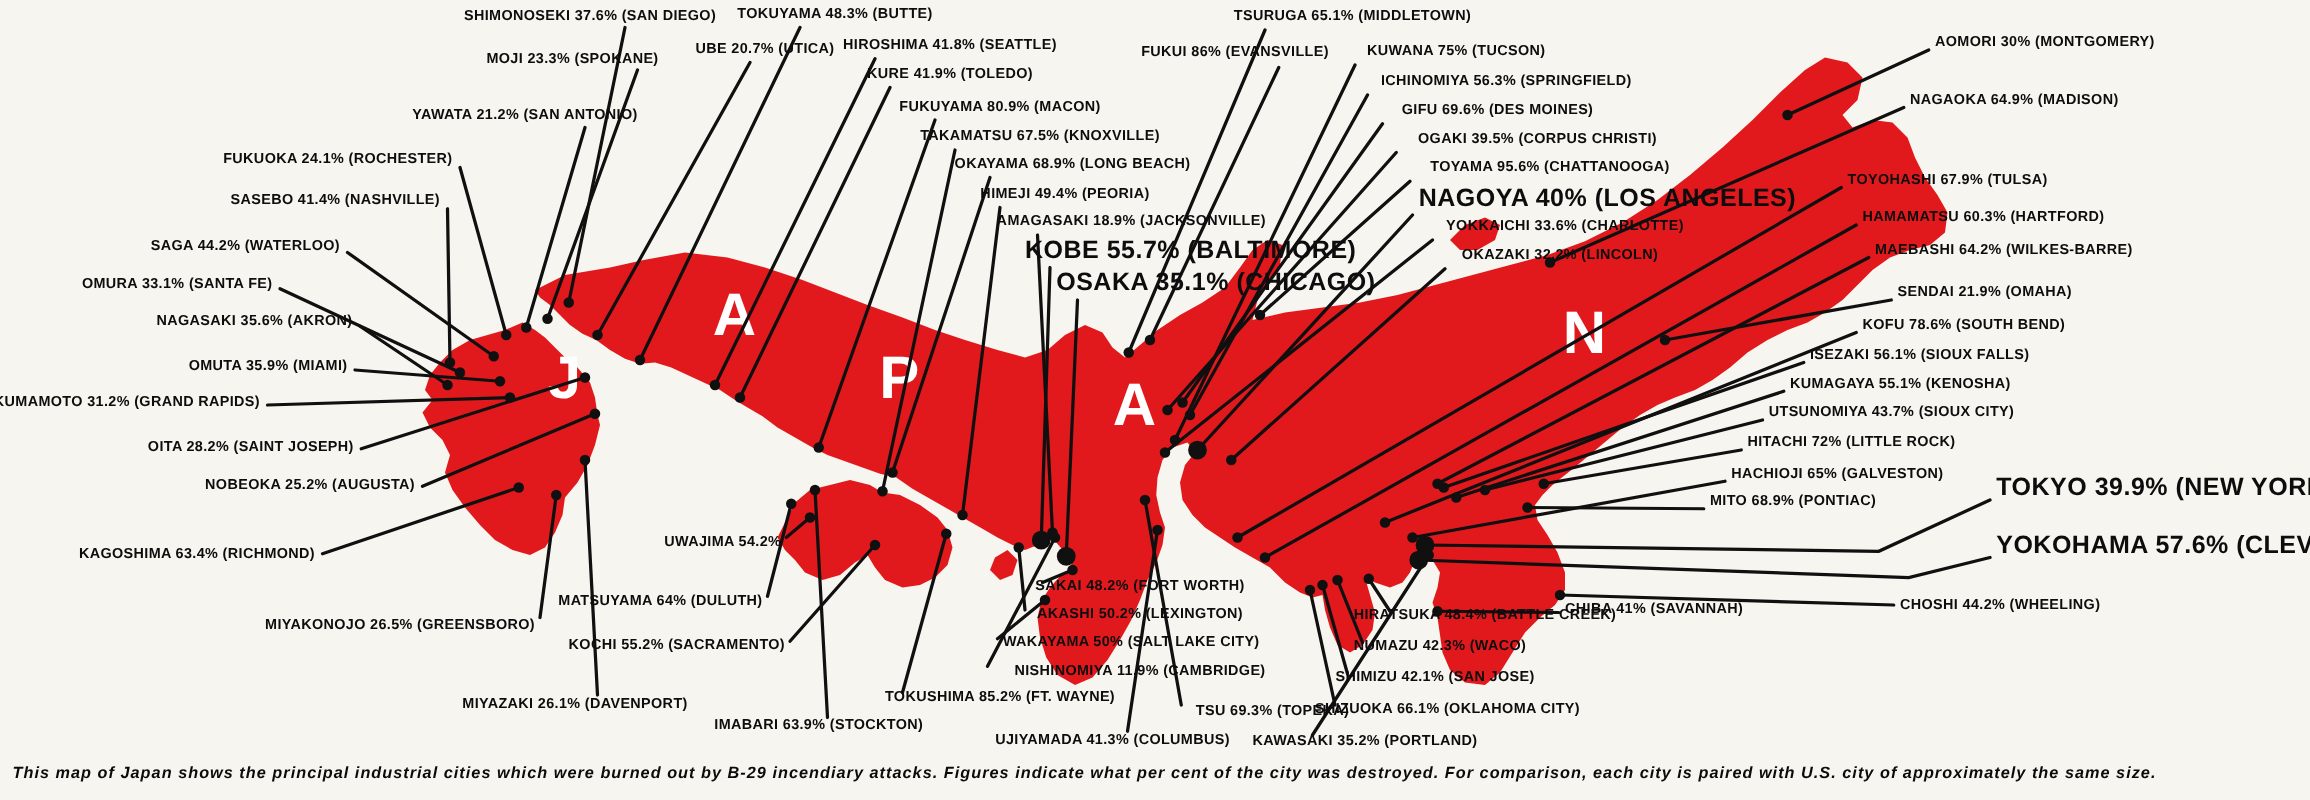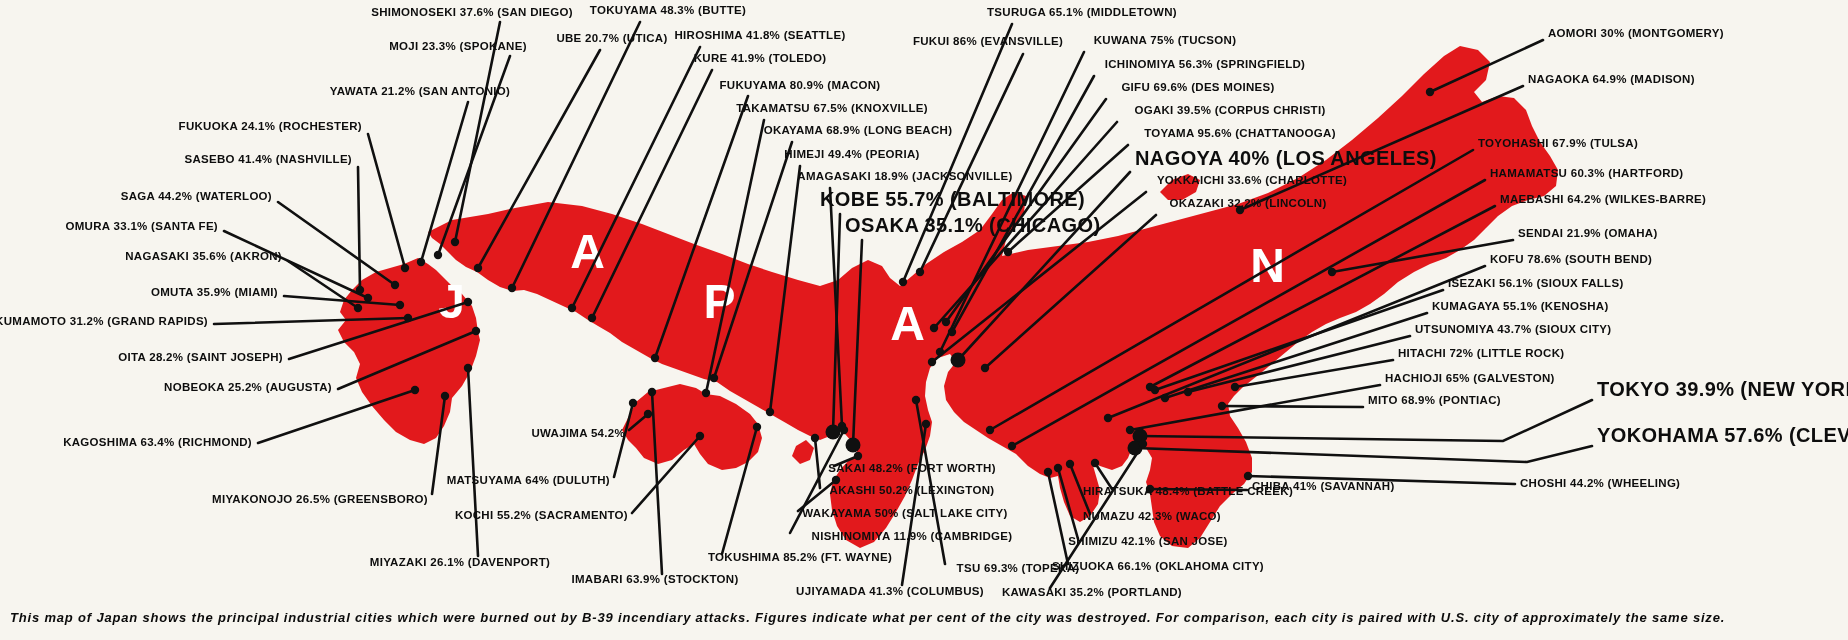--- a/index.html
+++ b/index.html
@@ -284,14 +284,14 @@
         <text x="905" y="517" text-anchor="middle" class="city-label">WAKAYAMA 50% (SALT LAKE CITY)</text>
         <text x="912" y="540" text-anchor="middle" class="city-label">NISHINOMIYA 11.9% (CAMBRIDGE)</text>
         <text x="800" y="561" text-anchor="middle" class="city-label">TOKUSHIMA 85.2% (FT. WAYNE)</text>
         <text x="655" y="583" text-anchor="middle" class="city-label">IMABARI 63.9% (STOCKTON)</text>
         <text x="628" y="519" text-anchor="end" class="city-label">KOCHI 55.2% (SACRAMENTO)</text>
         <text x="610" y="484" text-anchor="end" class="city-label">MATSUYAMA 64% (DULUTH)</text>
         <text x="625" y="437" text-anchor="end" class="city-label">UWAJIMA 54.2%</text>
       </g>
   </svg>
 
-  <div id="caption">This map of Japan shows the principal industrial cities which were burned out by B-39 incendiary attacks.  Figures indicate what per cent of the city was destroyed.  For comparison, each city is paired with U.S. city of approximately the same size.</div>
+  <div id="caption">This map of Japan shows the principal industrial cities which were burned out by B-29 incendiary attacks.  Figures indicate what per cent of the city was destroyed.  For comparison, each city is paired with U.S. city of approximately the same size.</div>
 </div>
 
 </body></html>

